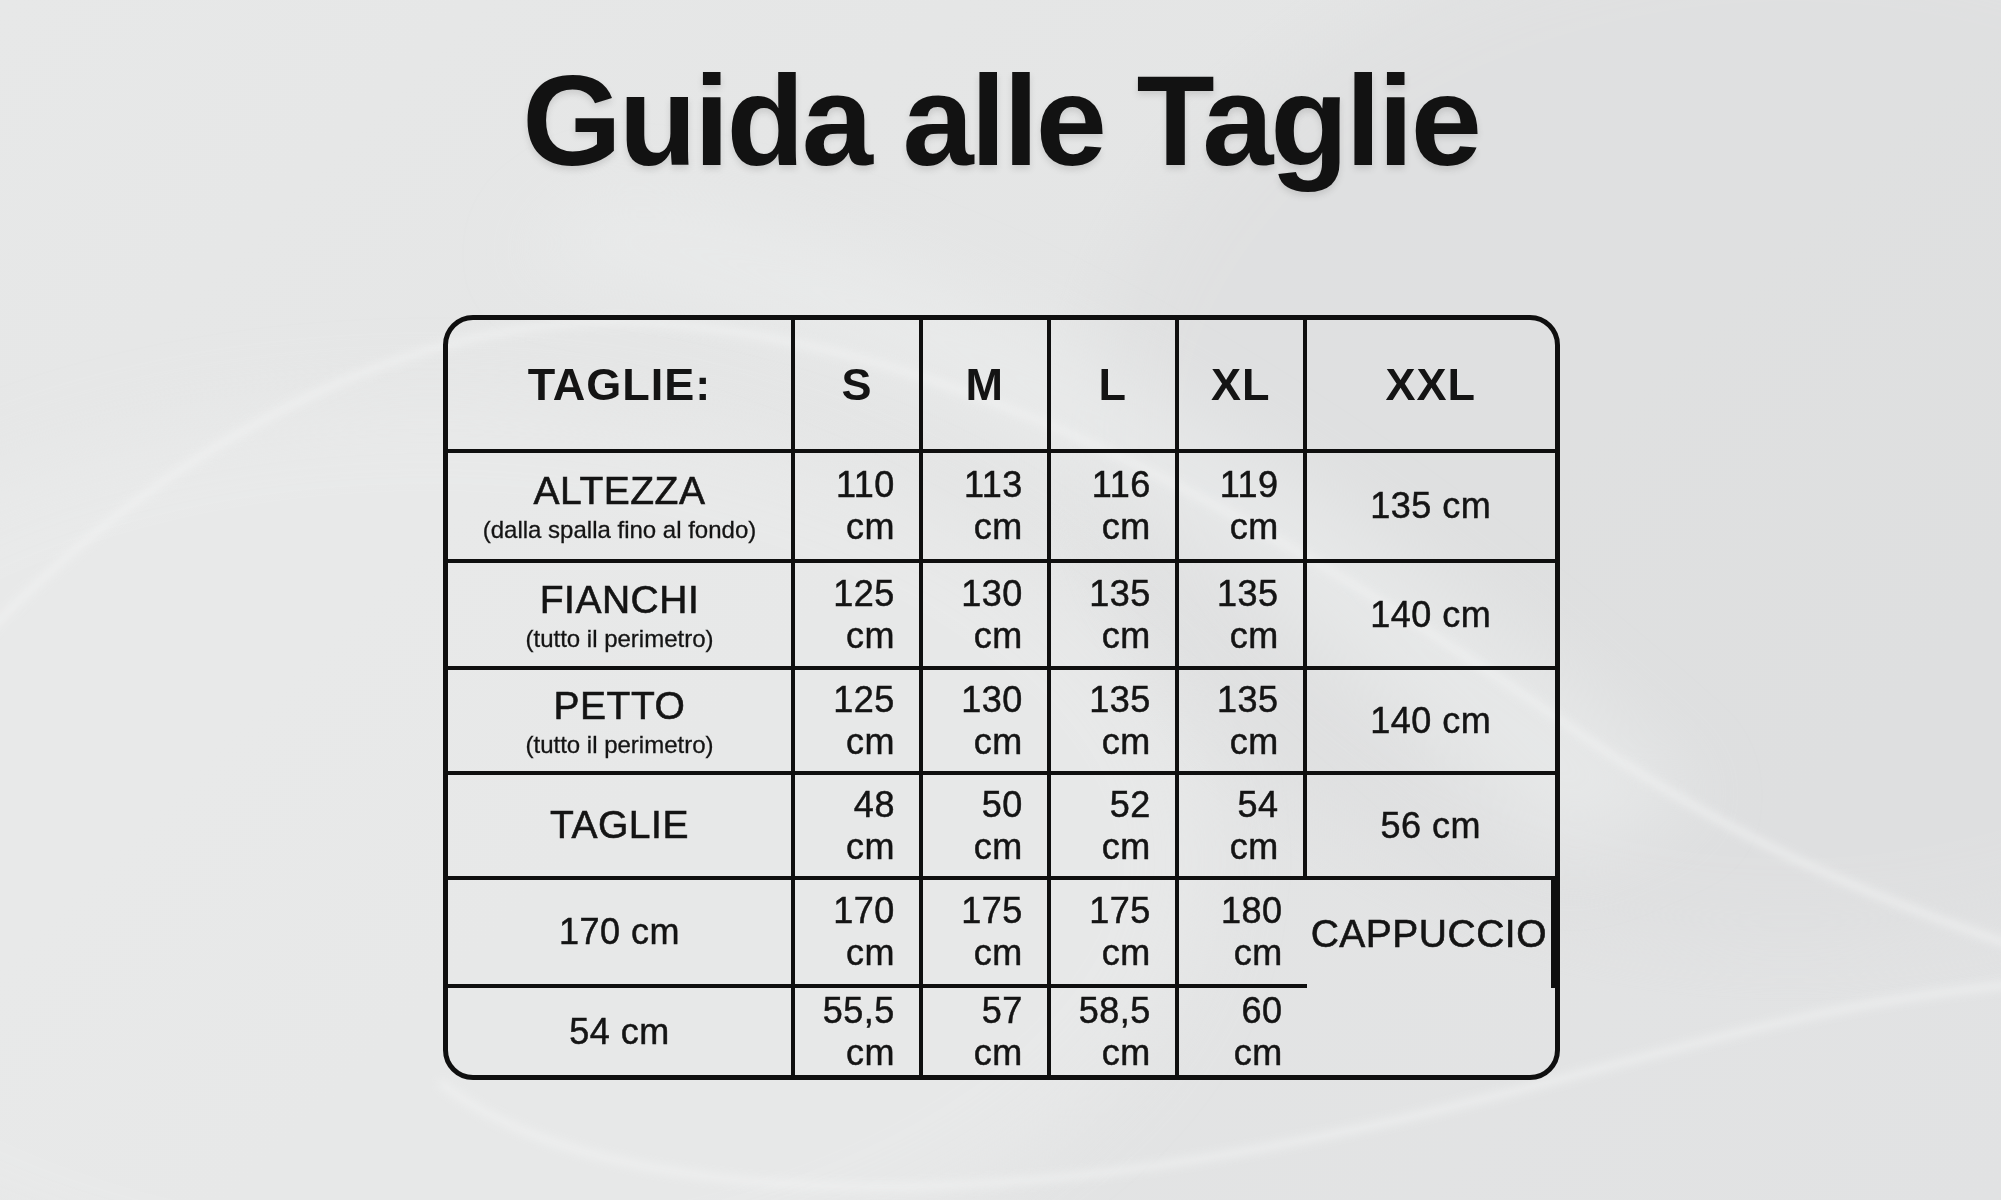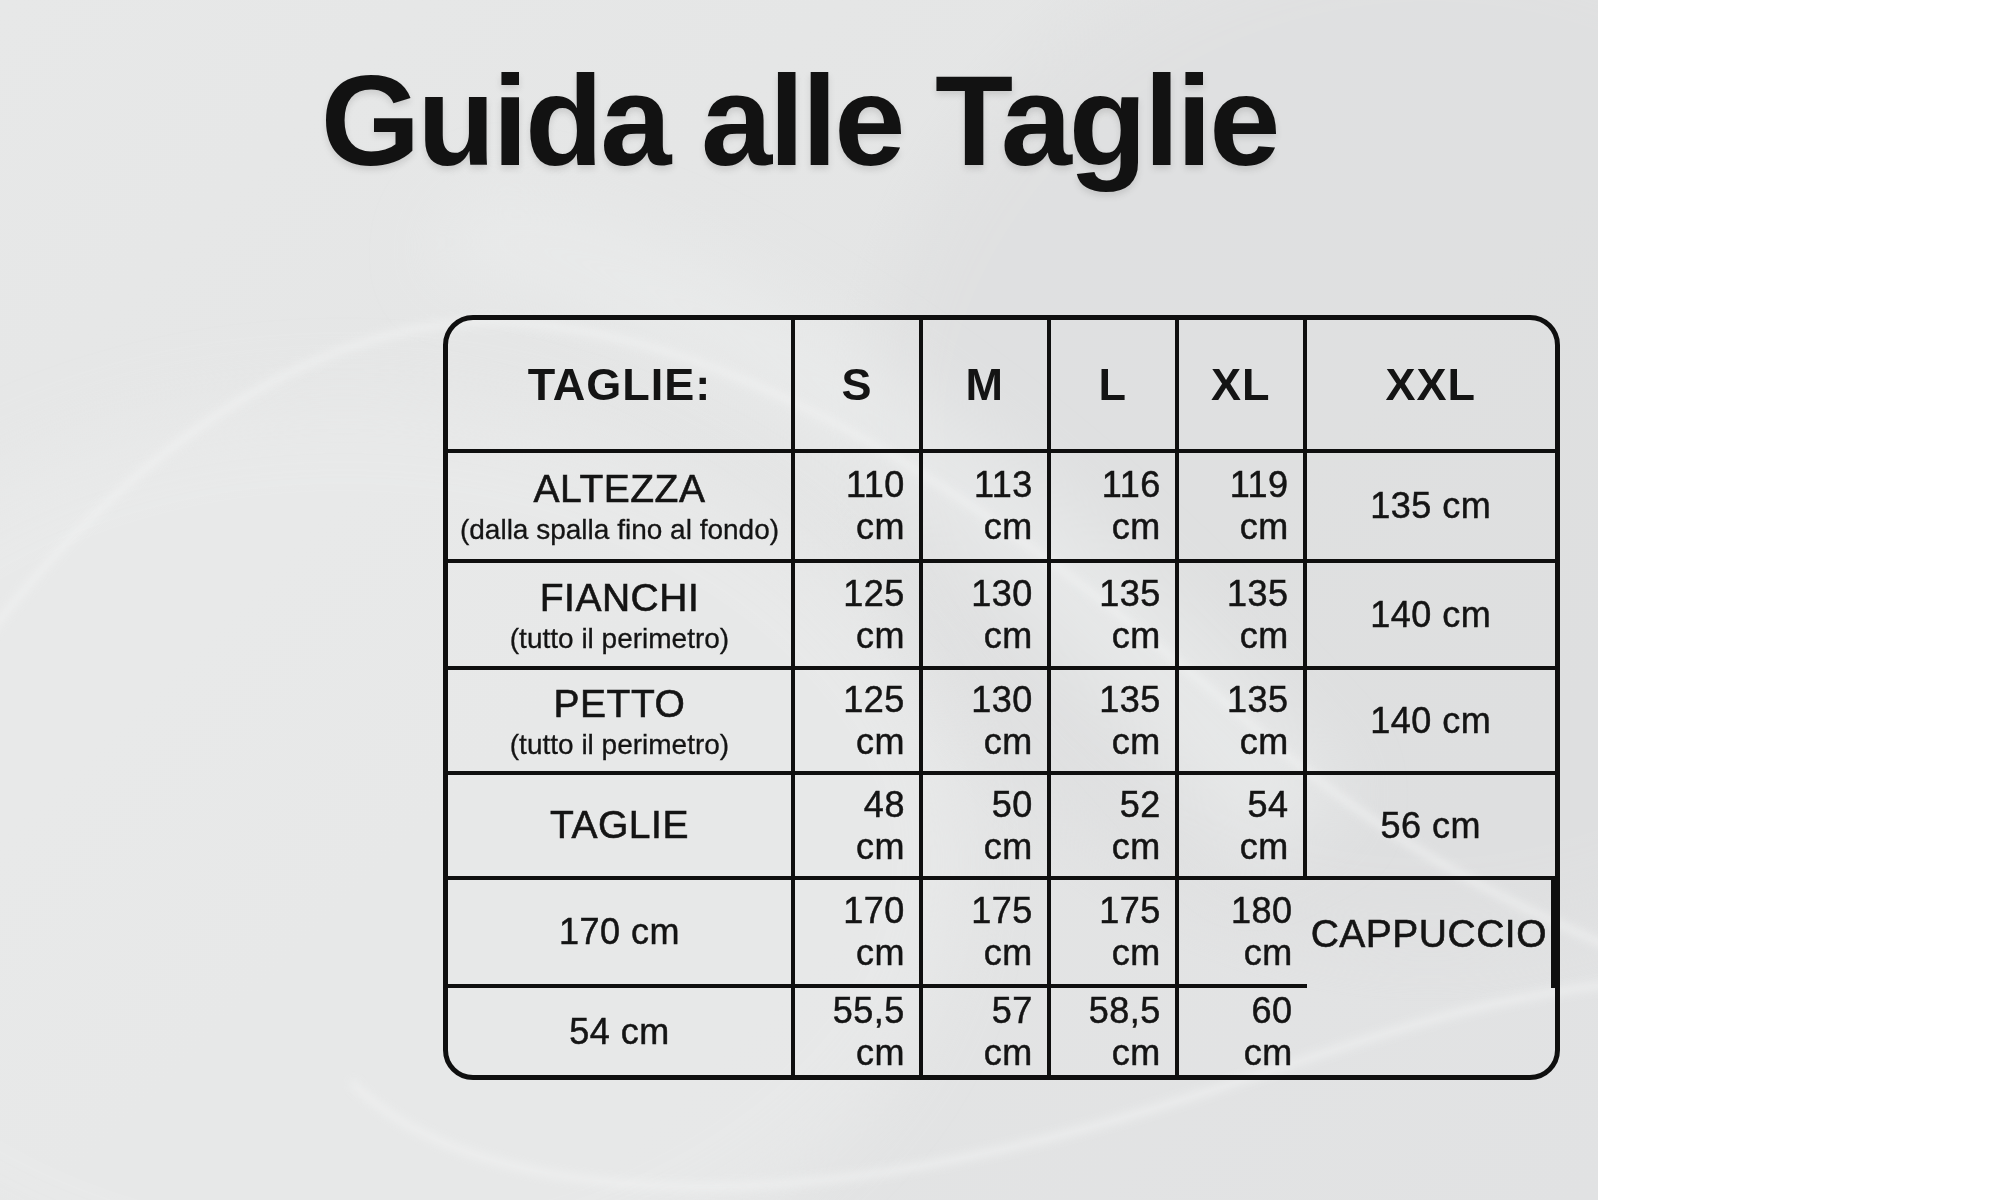--- a/index.html
+++ b/index.html
@@ -9,21 +9,21 @@
   }
   *{margin:0;padding:0;box-sizing:border-box;}
   html,body{width:2001px;height:1200px;}
   body{
     font-family:"Liberation Sans","DejaVu Sans",sans-serif;
     color:var(--text);
     overflow:hidden;
   }
   .stage{
     position:relative;
-    width:1598px;height:1200px;
+    width:2001px;height:1200px;
     background:linear-gradient(135deg,#e7e8e8 0%,#e4e5e5 45%,#e1e2e3 100%);
     overflow:hidden;
   }
   svg.bg{
     position:absolute;inset:0;width:100%;height:100%;
     pointer-events:none;
   }
   .title{
     position:absolute;
     left:0;top:44px;width:100%;
@@ -47,38 +47,38 @@
     grid-template-rows:133px 110px 107px 105px 105px 108px 1fr;
   }
   .cell{
     display:flex;
     flex-direction:column;
     align-items:center;
     justify-content:center;
     text-align:center;
     border-right:4px solid var(--line);
     border-bottom:4px solid var(--line);
-    padding:0 14px;
+    padding:0 24px;
   }
   .cell.last-col{border-right:none;}
   .cell.last-row{border-bottom:none;}
   .header-cell{
     font-weight:700;
     font-size:45px;
     letter-spacing:1px;
   }
   .label-cell{padding:0 4px;}
   .row-label{
     font-size:39px;
     line-height:1.18;
     letter-spacing:.5px;
     -webkit-text-stroke:.6px currentColor;
   }
   .row-sublabel{
-    font-size:28px;
+    font-size:24px;
     line-height:1.1;
     margin-top:3px;
     -webkit-text-stroke:.3px currentColor;
   }
   .value-cell{
     font-size:36px;
     letter-spacing:.5px;
     text-align:right;
     -webkit-text-stroke:.5px currentColor;
   }

